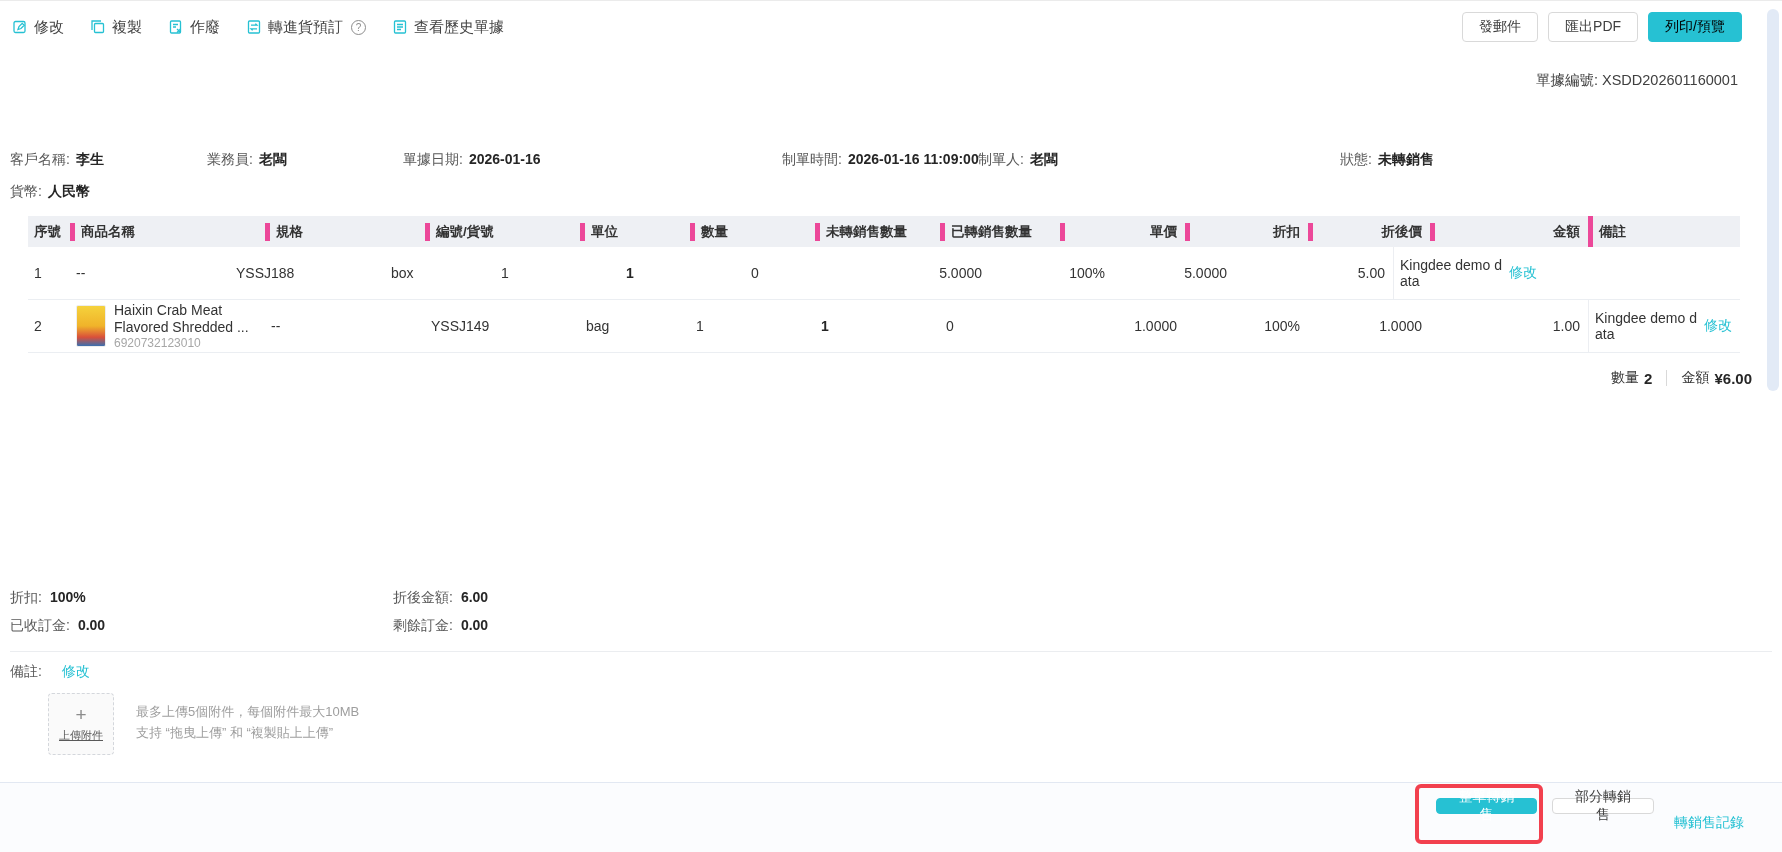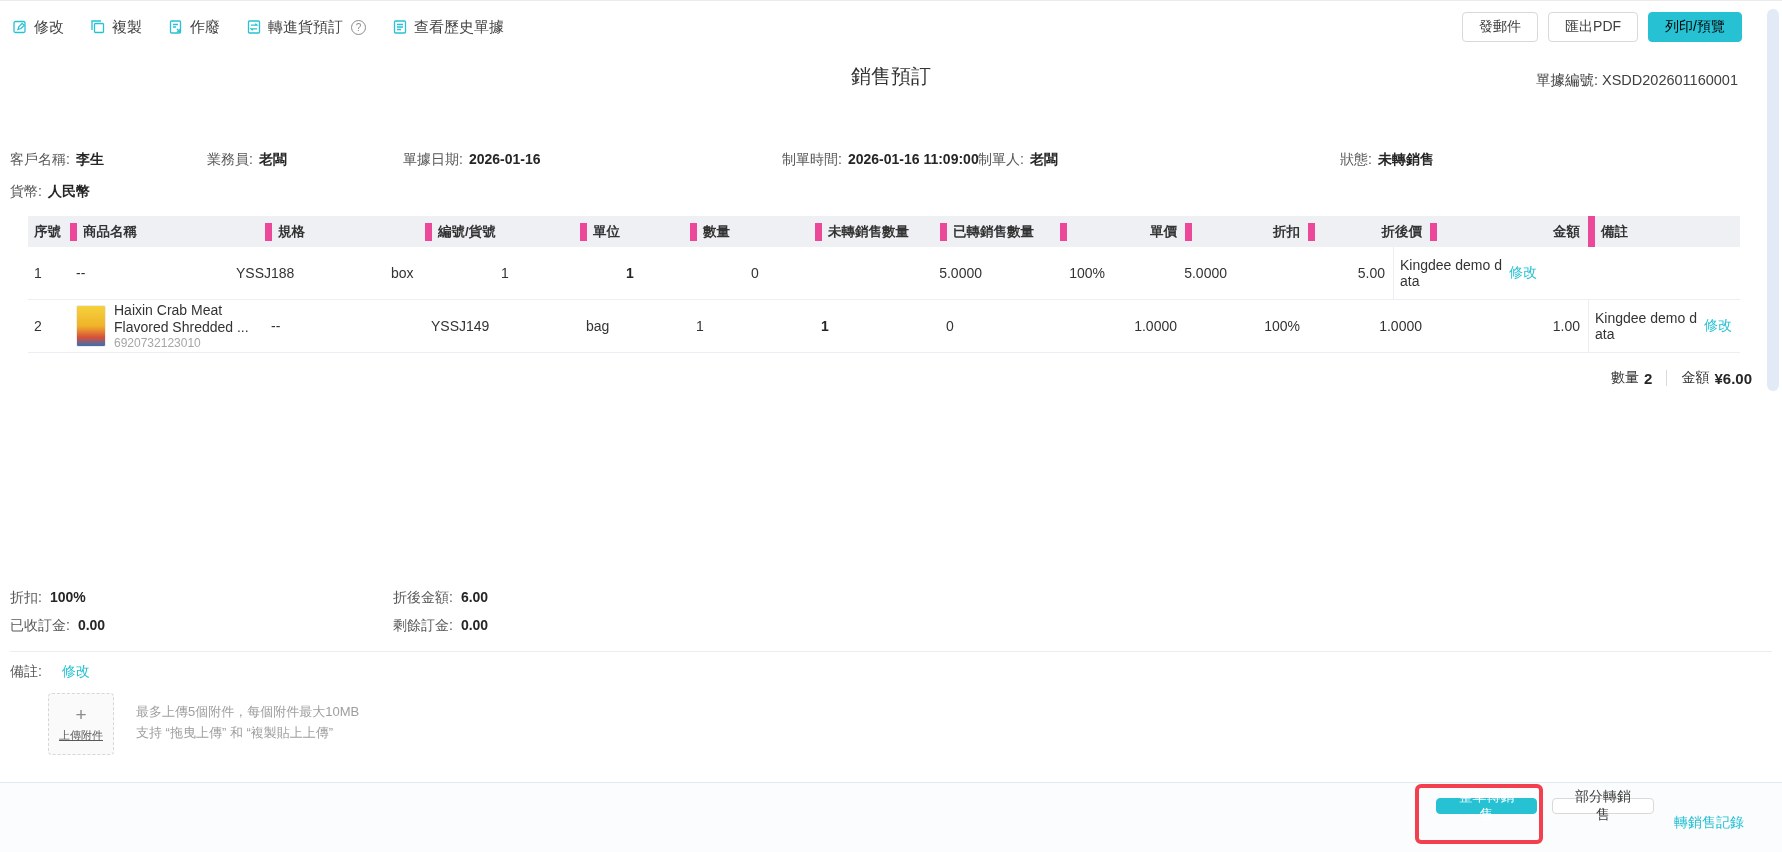--- a/index.html
+++ b/index.html
@@ -22,21 +22,21 @@
   .doc-number { position:absolute; top:70px; right:44px; font-size:14.5px; color:#404040; }
 
   .fld { position:absolute; top:150px; font-size:14px; white-space:nowrap; }
   .fld .lbl { color:#595959; margin-right:6px; }
   .fld .val { color:#262626; font-weight:bold; }
   .currency-row { top:182px; }
 
   
   .table { position:absolute; top:215px; left:28px; width:1712px; font-size:14px; }
   .thead { display:flex; height:31px; align-items:center; background:#eef0f4; color:#333; font-weight:bold; font-size:13.5px; }
-  .thead .c + .c { border-left:7px solid #ec4899; }
+  .thead .c + .c { border-left:5px solid #ec4899; }
   .trow { display:flex; height:53px; align-items:center; border-bottom:1px solid #ebeef2; }
   .c { padding:0 8px 0 6px; overflow:hidden; }
   .c1{width:42px;} .c2{width:195px;} .c3{width:160px;} .c4{width:155px;} .c5{width:110px;}
   .c6{width:125px;} .c7{width:125px;} .c8{width:120px;} .c9{width:125px;} .c10{width:123px;}
   .c11{width:122px;} .c12{width:158px;} .c13{width:152px;}
   .num { text-align:right; }
   .bold { font-weight:bold; color:#262626; }
   .c-prod { display:flex; align-items:center; gap:8px; }
   .thumb { width:30px; height:42px; border:1px solid #ededed; border-radius:2px; flex:0 0 auto; }
   .thumb-1 { background:linear-gradient(160deg,#f3e8d8 0%,#e9ba6b 30%,#d8523a 62%,#f0a32c 100%); }
@@ -134,21 +134,20 @@
         <span>查看歷史單據</span>
       </div>
     </div>
     <div class="tb-right">
       <button class="btn">發郵件</button>
       <button class="btn">匯出PDF</button>
       <button class="btn primary">列印/預覽</button>
     </div>
   </div>
 
-  <div class="doc-title">銷售預訂</div>
   <div class="doc-number">單據編號: XSDD202601160001</div>
 
   <div class="fld" style="left:10px;">
     <span class="lbl">客戶名稱:</span><span class="val">李生</span>
   </div>
   <div class="fld" style="left:207px;">
     <span class="lbl">業務員:</span><span class="val">老闆</span>
   </div>
   <div class="fld" style="left:403px;">
     <span class="lbl">單據日期:</span><span class="val">2026-01-16</span>

